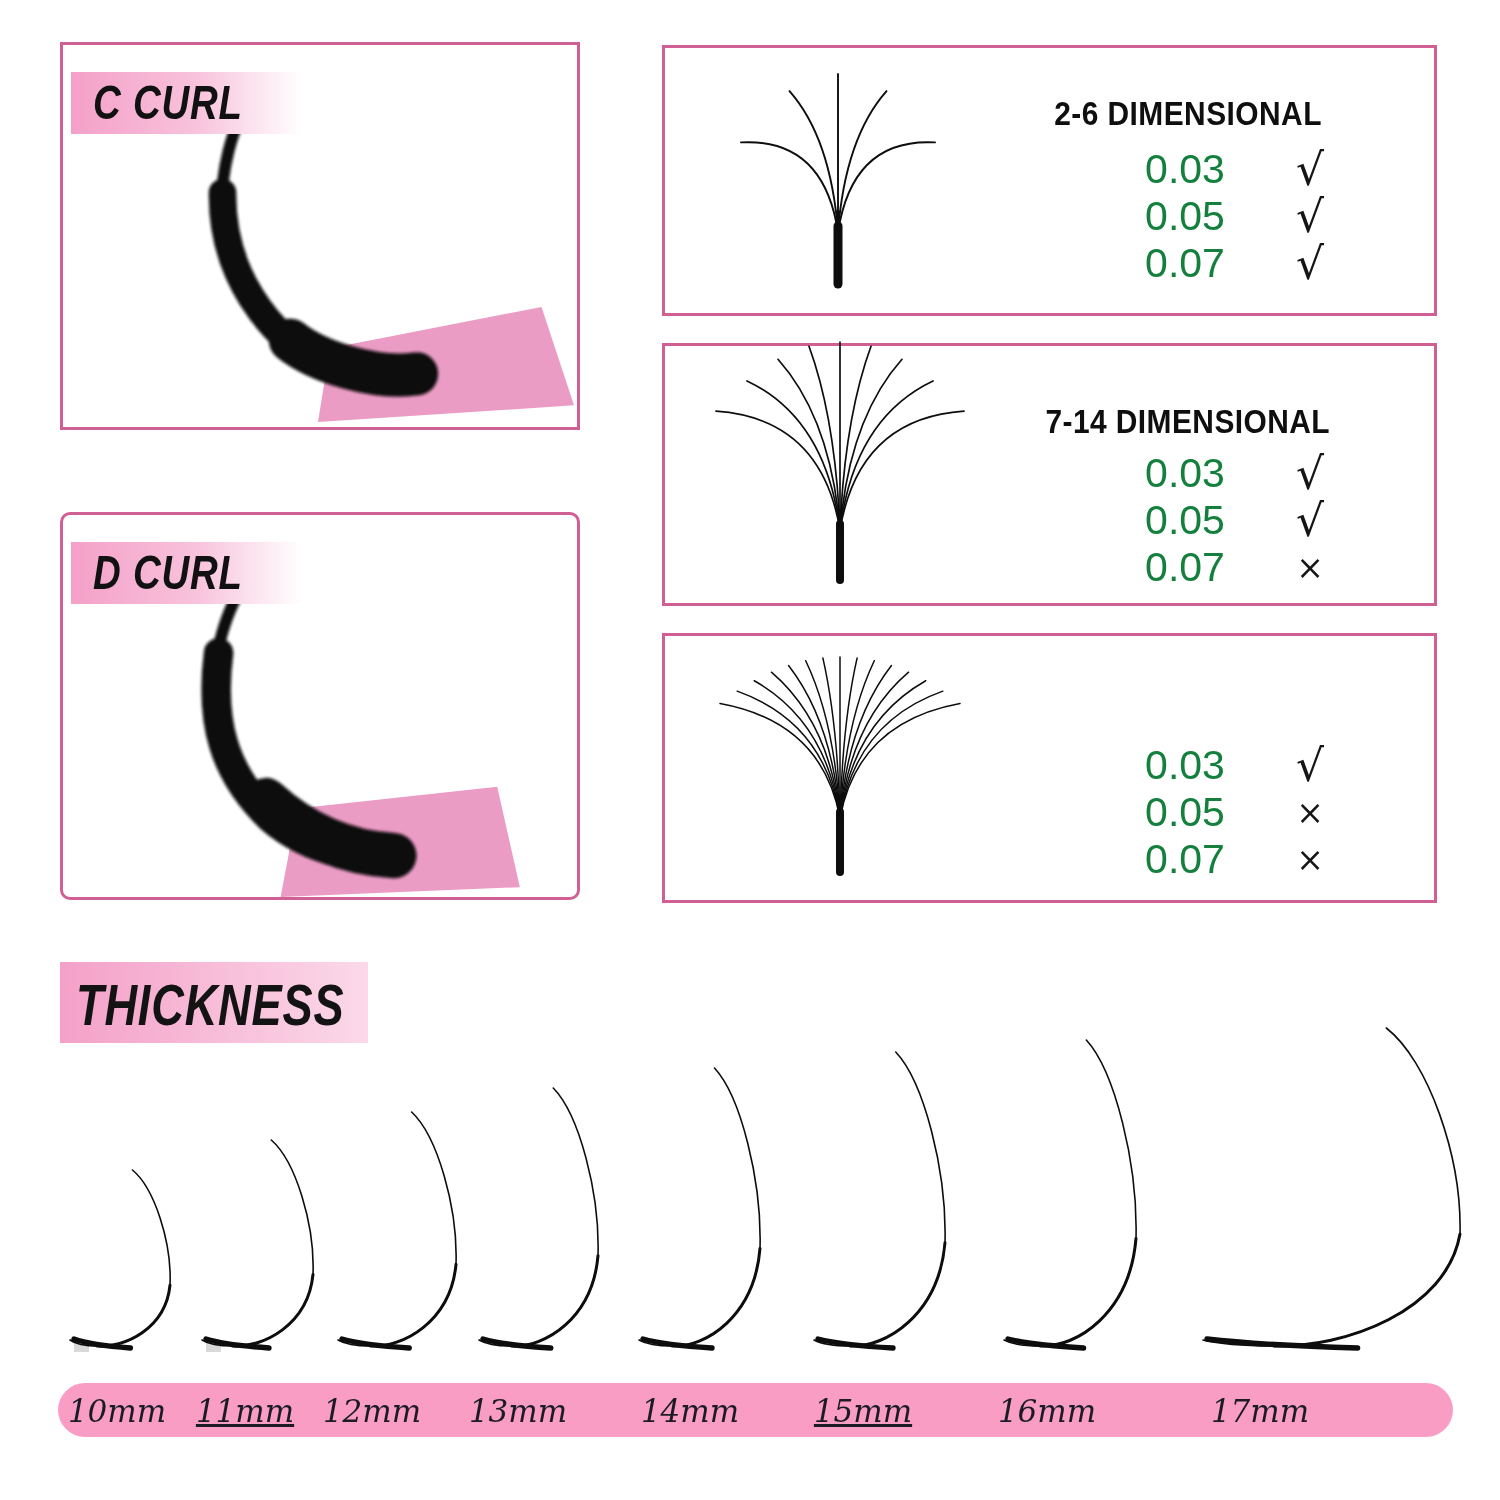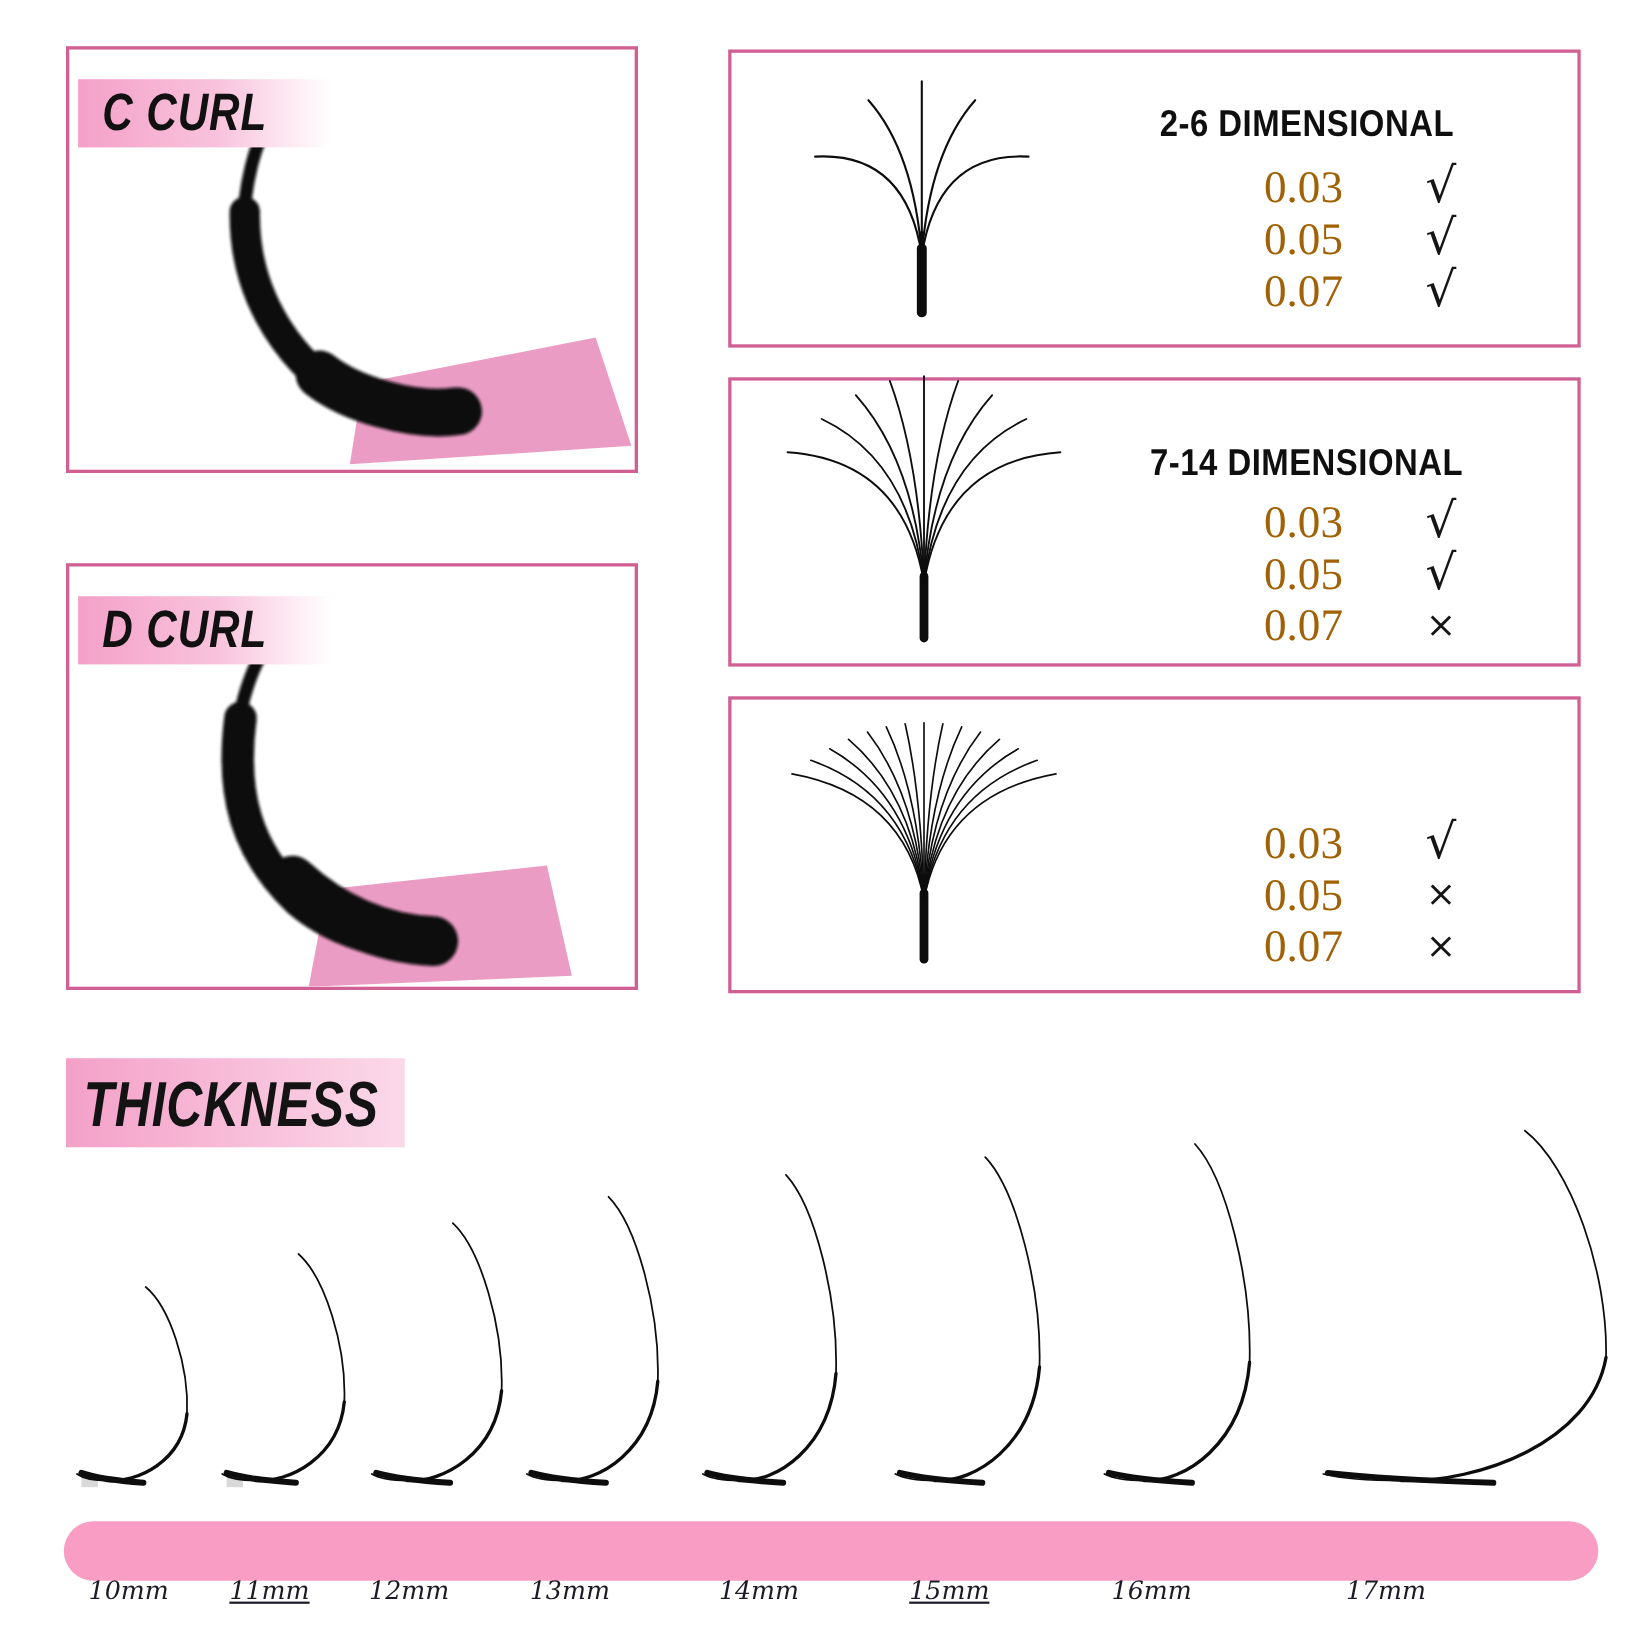--- a/index.html
+++ b/index.html
@@ -17,34 +17,34 @@
               font-family:"Liberation Sans",sans-serif;}
 
   
   .dim-card{position:absolute;left:662px;width:775px;box-sizing:border-box;
             border:3px solid #d05f93;background:#fff;}
   .dim-title{position:absolute;left:313px;top:46px;width:420px;text-align:center;white-space:nowrap;}
   .dim-title span{display:inline-block;font-weight:700;font-size:34px;letter-spacing:.5px;color:#0f0f0f;
             transform:scaleX(0.88);transform-origin:50% 50%;font-family:"Liberation Sans",sans-serif;}
   .dim-rows{position:absolute;left:440px;width:330px;display:flex;flex-direction:column;}
   .dim-row{height:47px;display:flex;align-items:center;}
-  .num{width:160px;text-align:center;font-family:Liberation Serif, serif;font-size:41px;color:#a16207;}
+  .num{width:160px;text-align:center;font-family:Liberation Sans, sans-serif;font-size:41px;color:#15803d;}
   .mark{width:90px;text-align:center;font-family:"DejaVu Serif",serif;font-size:44px;color:#151515;}
   .mark.cross{font-size:33px;}
 
   
   .thickness-label{position:absolute;left:60px;top:962px;width:292px;height:81px;line-height:86px;
             padding-left:16px;background:linear-gradient(90deg,#f4a0c8 0%,#fbd9e9 100%);}
   .thickness-label span{display:inline-block;font-style:italic;font-weight:700;font-size:58px;
             letter-spacing:1px;color:#131313;transform:scaleX(0.78);transform-origin:0 50%;
             font-family:"Liberation Sans",sans-serif;}
   .length-bar{position:absolute;left:58px;top:1383px;width:1395px;height:54px;border-radius:27px;
             background:#f99dc5;}
   .length-label{position:absolute;top:0;height:54px;line-height:56px;width:100px;text-align:center;
-            font-family:"DejaVu Serif",serif;font-style:italic;font-size:23px;color:#1b1b28;margin-top:36px;}
+            font-family:"DejaVu Serif",serif;font-style:italic;font-size:31px;color:#1b1b28;}
 
   .art{position:absolute;left:0;top:0;width:1500px;height:1500px;pointer-events:none;}
 </style>
 </head>
 <body>
 
 <div class="canvas">
 
   <div class="curl-card" style="top:42px;padding-left:32px;">
     <svg class="curl-photo" viewBox="0 0 520 388">
@@ -58,21 +58,21 @@
         <path d="M193,51 C170,80 158,130 160,180 C162,245 205,300 268,330 C300,344 340,345 364,338" stroke-width="12"></path>
         <path d="M161,150 C160,230 205,295 268,328 C298,341 338,342 360,336" stroke-width="28"></path>
         <path d="M230,300 C258,322 315,340 358,334" stroke-width="44"></path>
       </g>
     </svg>
     <div class="curl-label">
       <span>C CURL</span>
     </div>
   </div>
 
-  <div class="curl-card" style="top:512px;">
+  <div class="curl-card" style="top:512px;border-radius:10px;">
     <svg class="curl-photo" viewBox="0 0 520 388">
       <polygon points="237,298 440,276 463,378 220,388" fill="#eb9cc5"></polygon>
       <g filter="url(#softblur)" stroke="#0d0d0d" fill="none" stroke-linecap="round">
         <path d="M225,38 C196,42 170,80 158,130 C146,190 152,255 200,305 C240,345 305,355 345,350" stroke-width="12"></path>
         <path d="M157,140 C148,210 162,262 210,308 C252,344 310,352 336,347" stroke-width="30"></path>
         <path d="M205,290 Q262,342 335,346" stroke-width="46"></path>
       </g>
     </svg>
     <div class="curl-label">
       <span>D CURL</span>

